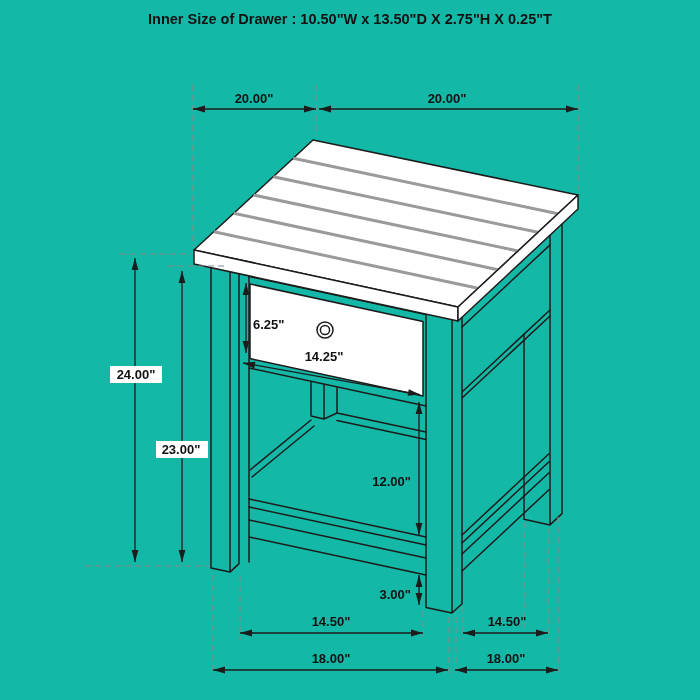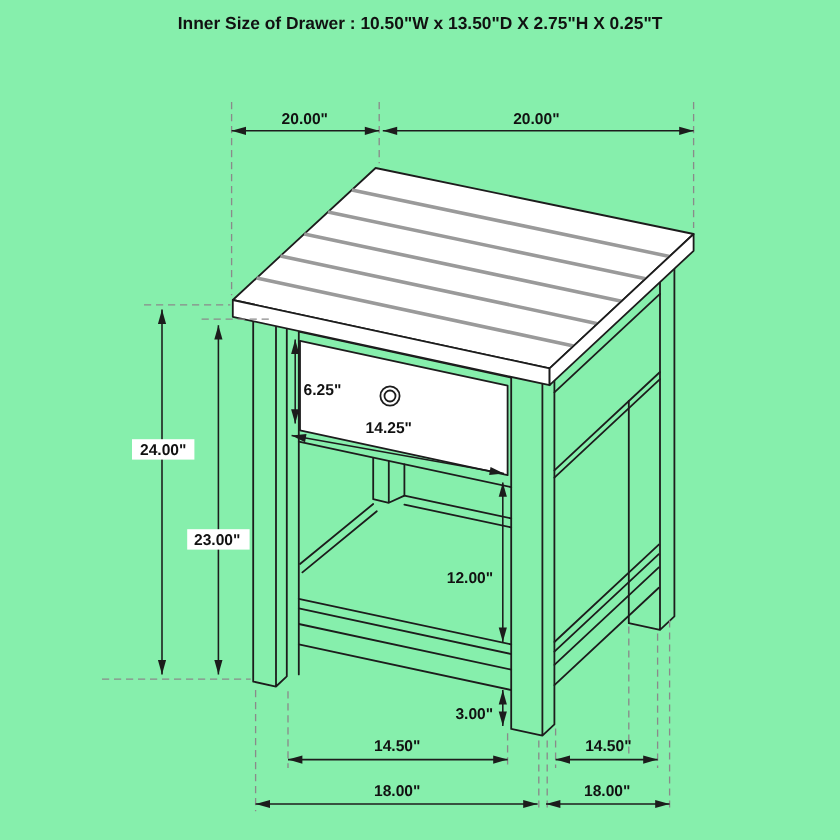--- a/index.html
+++ b/index.html
@@ -1,16 +1,16 @@
 <!DOCTYPE html>
 <html><head>
 <meta charset="utf-8">
 <style>
   html,body{margin:0;padding:0;background:#fff;}
-  .page{position:relative;width:700px;height:700px;background:#86efac;overflow:hidden;
+  .page{position:relative;width:700px;height:700px;background:#14b8a6;overflow:hidden;
         font-family:"Liberation Sans", sans-serif;}
   svg{display:block;}
   .art{stroke:#1c1c1c;stroke-width:1.5;fill:none;stroke-linejoin:round;stroke-linecap:round;}
   .artfill{stroke:#1c1c1c;stroke-width:1.5;fill:#ffffff;stroke-linejoin:round;}
   .plank{stroke:#9a9a9a;stroke-width:3;fill:none;stroke-linecap:butt;}
   .dim{stroke:#1c1c1c;stroke-width:1.3;fill:none;}
   .ext{stroke:#8a8a8a;stroke-width:1.1;fill:none;stroke-dasharray:6 4;}
   .lbl{font-family:"Liberation Sans", sans-serif;font-size:13px;font-weight:bold;fill:#111;}
   .title{font-family:"Liberation Sans", sans-serif;font-size:14.5px;font-weight:bold;fill:#111;}
   .lblbg{fill:#ffffff;stroke:none;}

